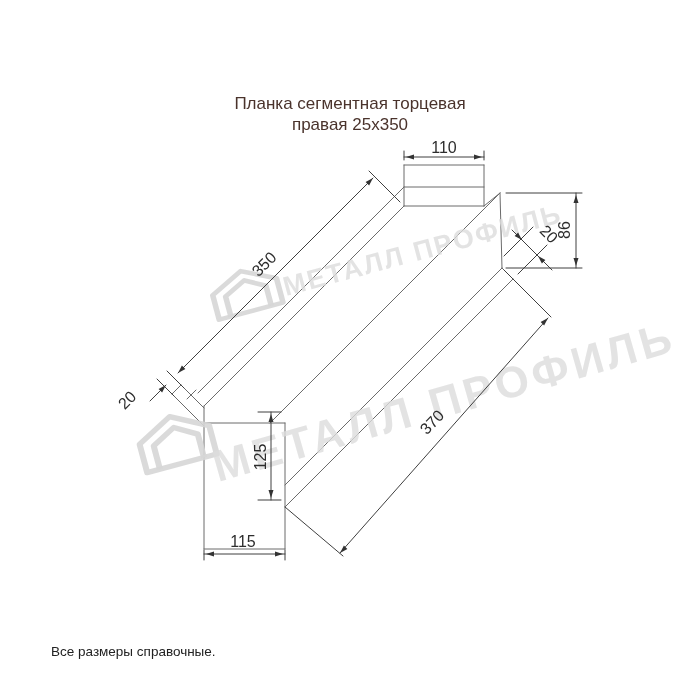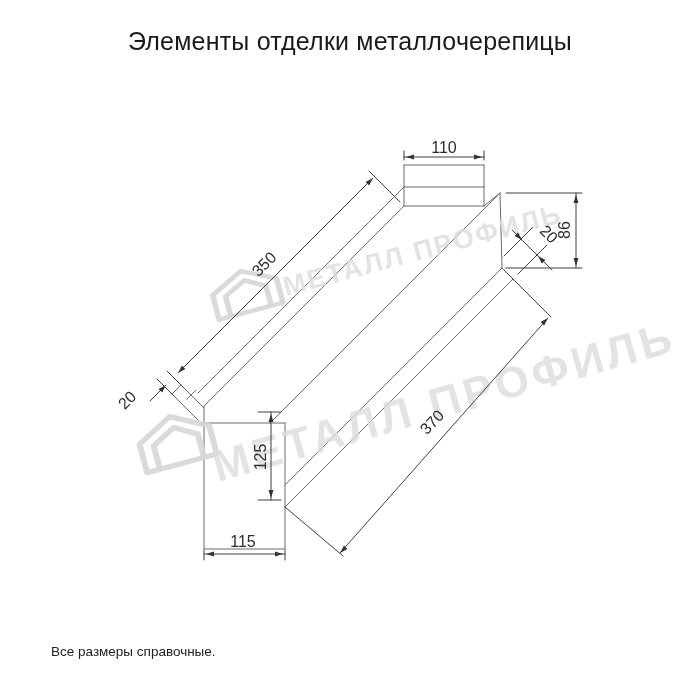--- a/index.html
+++ b/index.html
@@ -25,22 +25,25 @@
   .arr{fill:#333333;stroke:none;}
   .dimtxt{font-family:"Liberation Sans",sans-serif;font-size:16px;fill:#2d2d2d;}
   .wm-house{stroke:rgba(214,214,214,0.9);stroke-width:5;fill:none;stroke-linejoin:round;}
   .wm-text{font-family:"Liberation Sans",sans-serif;font-weight:bold;fill:rgba(220,220,220,0.8);}
 </style>
 </head>
 <body>
 
 <div class="page">
 
-  <div class="title">Элементы отделки металлочерепицы</div>
 
+  <div class="subtitle">
+    <div>Планка сегментная торцевая</div>
+    <div>правая 25х350</div>
+  </div>
 
   <svg width="700" height="700" viewBox="0 0 700 700">
 
     <g>
 
       <g>
         <path class="pline" d="M404,165 H484"></path>
         <path class="pline" d="M404,206 H484"></path>
         <path class="pline" d="M404,165 V206"></path>
         <path class="pline" d="M484,165 V206"></path>

